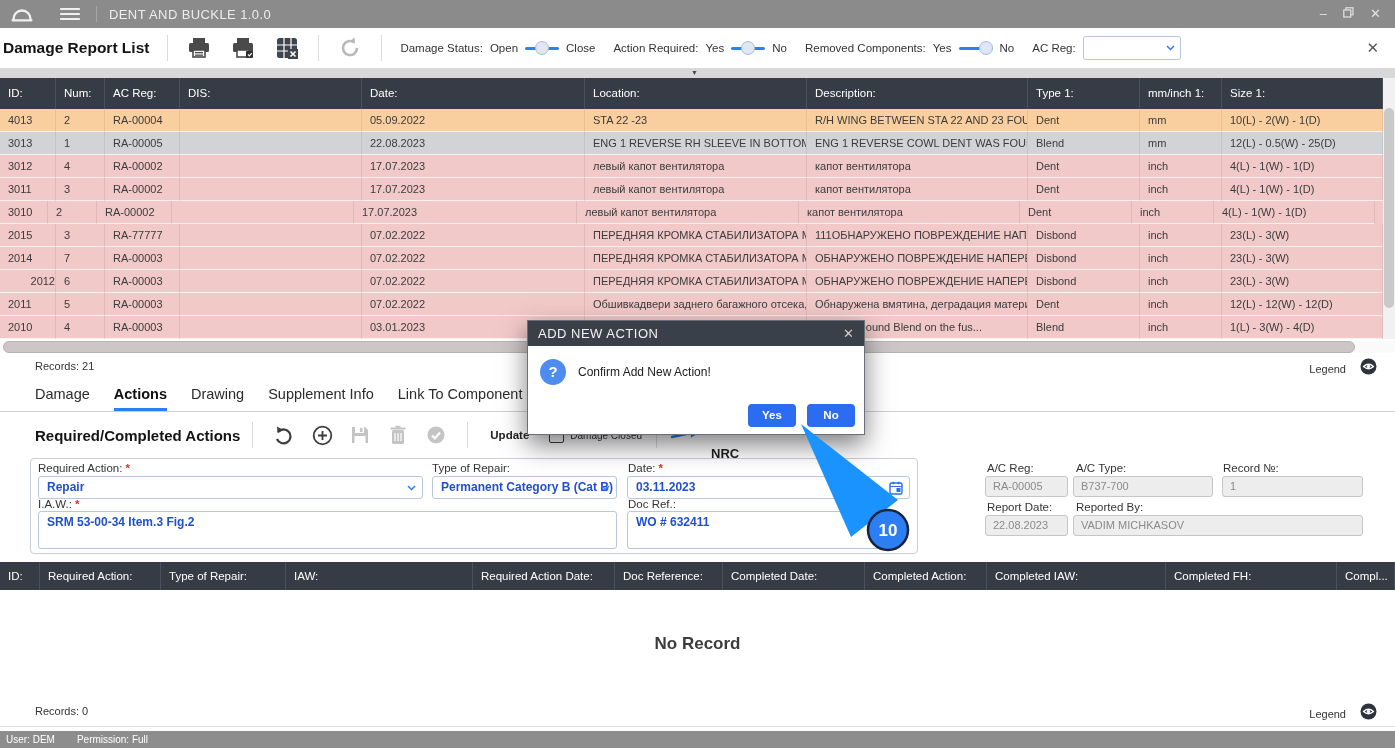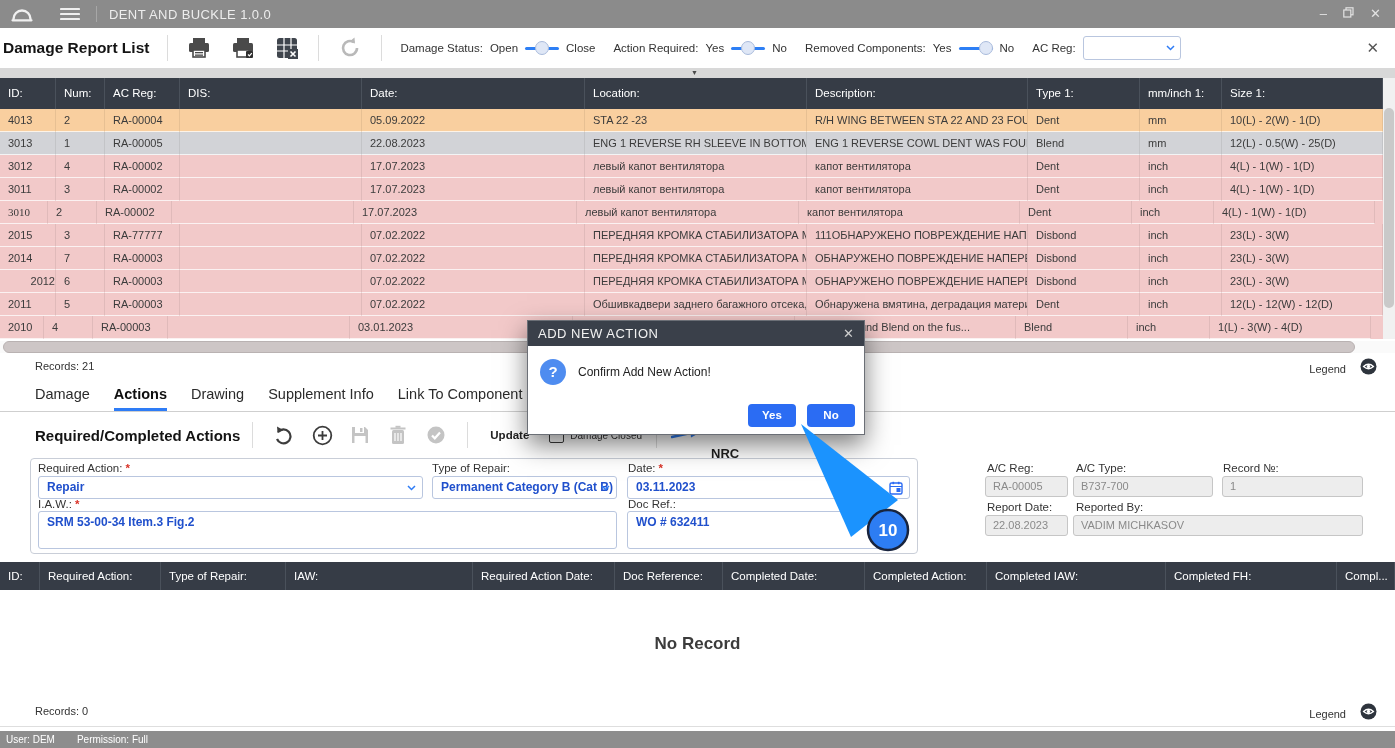--- a/index.html
+++ b/index.html
@@ -259,21 +259,21 @@
           <div class="g-cell" style="width: 75px;">RA-00002</div>
           <div class="g-cell" style="width: 182px;"></div>
           <div class="g-cell" style="width: 223px;">17.07.2023</div>
           <div class="g-cell" style="width: 222px;">левый капот вентилятора</div>
           <div class="g-cell" style="width: 221px;">капот вентилятора</div>
           <div class="g-cell" style="width: 112px;">Dent</div>
           <div class="g-cell" style="width: 82px;">inch</div>
           <div class="g-cell" style="width: 161px;">4(L) - 1(W) - 1(D)</div>
         </div>
         <div class="g-row state-pink">
-          <div class="g-cell" style="width: 48px; font-family: Liberation Serif, serif;">3010</div>
+          <div class="g-cell" style="width: 48px;">3010</div>
           <div class="g-cell" style="width: 49px;">2</div>
           <div class="g-cell" style="width: 75px;">RA-00002</div>
           <div class="g-cell" style="width: 182px;"></div>
           <div class="g-cell" style="width: 223px;">17.07.2023</div>
           <div class="g-cell" style="width: 222px;">левый капот вентилятора</div>
           <div class="g-cell" style="width: 221px;">капот вентилятора</div>
           <div class="g-cell" style="width: 112px;">Dent</div>
           <div class="g-cell" style="width: 82px;">inch</div>
           <div class="g-cell" style="width: 161px;">4(L) - 1(W) - 1(D)</div>
         </div>
@@ -319,21 +319,21 @@
           <div class="g-cell" style="width: 75px;">RA-00003</div>
           <div class="g-cell" style="width: 182px;"></div>
           <div class="g-cell" style="width: 223px;">07.02.2022</div>
           <div class="g-cell" style="width: 222px;">Обшивкадвери заднего багажного отсека, ме...</div>
           <div class="g-cell" style="width: 221px;">Обнаружена вмятина,  деградация материала...</div>
           <div class="g-cell" style="width: 112px;">Dent</div>
           <div class="g-cell" style="width: 82px;">inch</div>
           <div class="g-cell" style="width: 161px;">12(L) - 12(W) - 12(D)</div>
         </div>
         <div class="g-row state-pink">
-          <div class="g-cell" style="width: 44px;">2010</div>
+          <div class="g-cell" style="width: 56px;">2010</div>
           <div class="g-cell" style="width: 49px;">4</div>
           <div class="g-cell" style="width: 75px;">RA-00003</div>
           <div class="g-cell" style="width: 182px;"></div>
           <div class="g-cell" style="width: 223px;">03.01.2023</div>
           <div class="g-cell" style="width: 222px;"></div>
           <div class="g-cell" style="width: 221px;">021991. Dound Blend on the fus...</div>
           <div class="g-cell" style="width: 112px;">Blend</div>
           <div class="g-cell" style="width: 82px;">inch</div>
           <div class="g-cell" style="width: 161px;">1(L) - 3(W) - 4(D)</div>
         </div>

